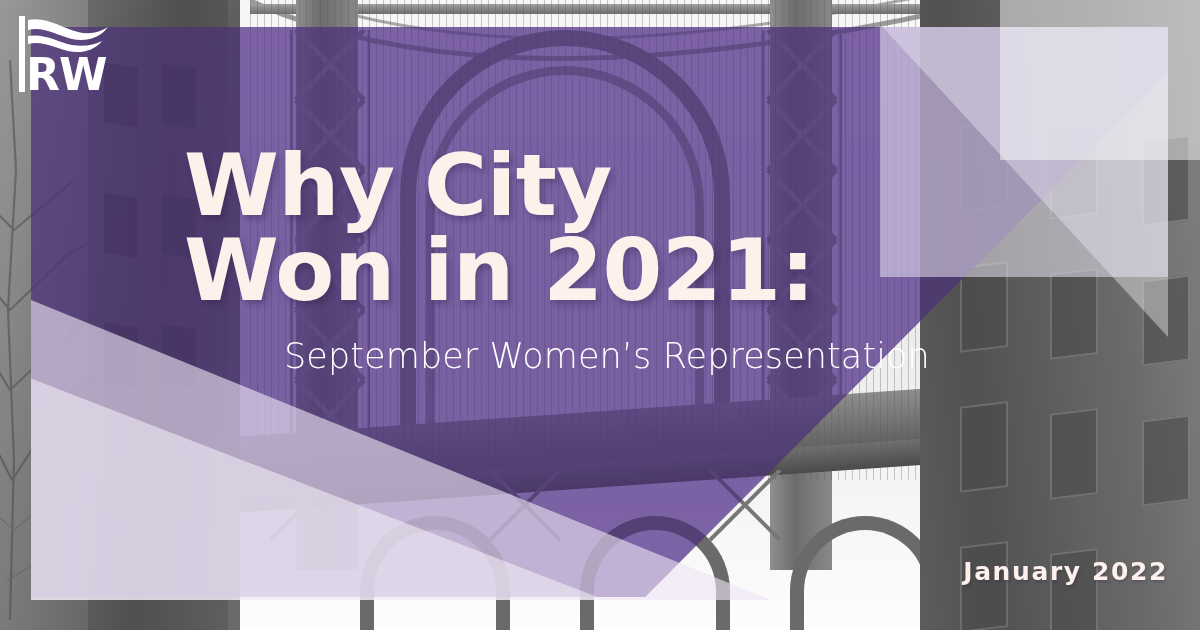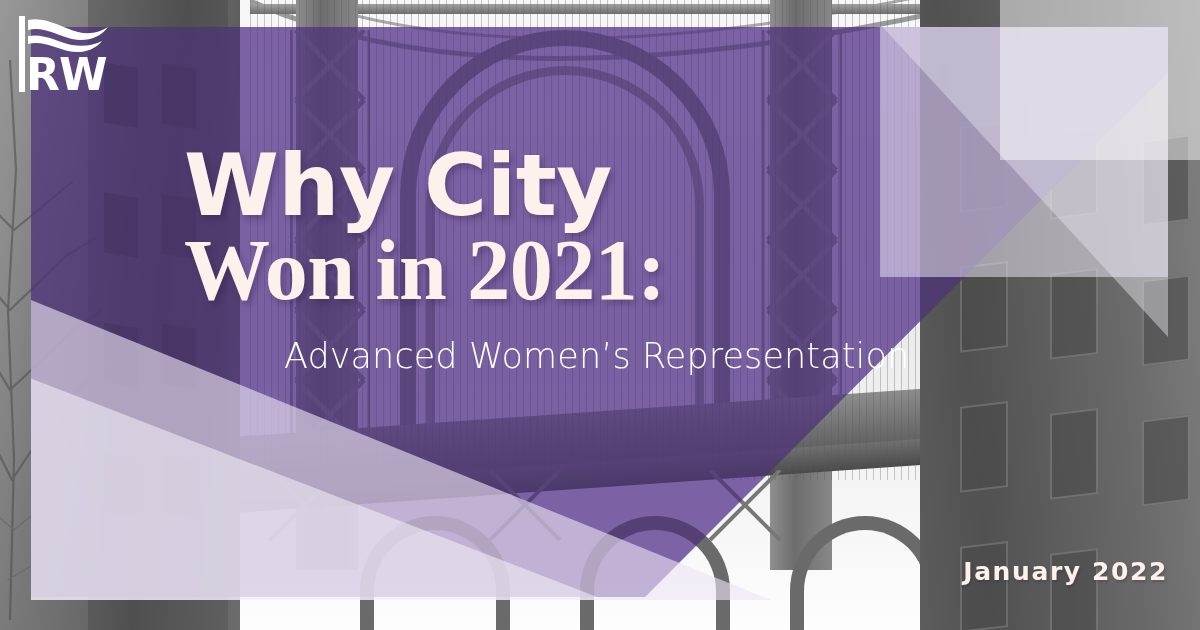--- a/index.html
+++ b/index.html
@@ -195,21 +195,21 @@
     left:184px; top:143px;
     width:790px;
     color:#fdf1ec;
     font-family:"DejaVu Sans", sans-serif;
     font-weight:700;
     font-size:86px;
     line-height:.99;
     letter-spacing:-0.5px;
     text-shadow:3px 4px 6px rgba(40,20,60,.30);
   }
-  .title .l2 { display:block;font-family:Liberation Serif, serif; }
+  .title .l2 { display:block; }
 
   .subtitle {
     position:absolute;
     left:284px; top:334px;
     width:790px;
     color:#ffffff;
     font-family:"DejaVu Sans", sans-serif;
     font-weight:300;
     font-size:35px;
     line-height:1.30;
@@ -357,18 +357,18 @@
 
     <text x="10" y="76" font-family="DejaVu Sans, sans-serif" font-size="44" font-weight="700" fill="#ffffff" letter-spacing="-1">RW</text>
   </svg>
 
   <h1 class="title">
     <span class="l1">Why City</span>
     <span class="l2">Won in 2021:</span>
   </h1>
 
   <h2 class="subtitle">
-    <span>Advanced Women’s Representation</span>
+    <span>September Women’s Representation</span>
   </h2>
 
   <div class="datestamp">January 2022</div>
 
 </div>
 
 </body></html>

